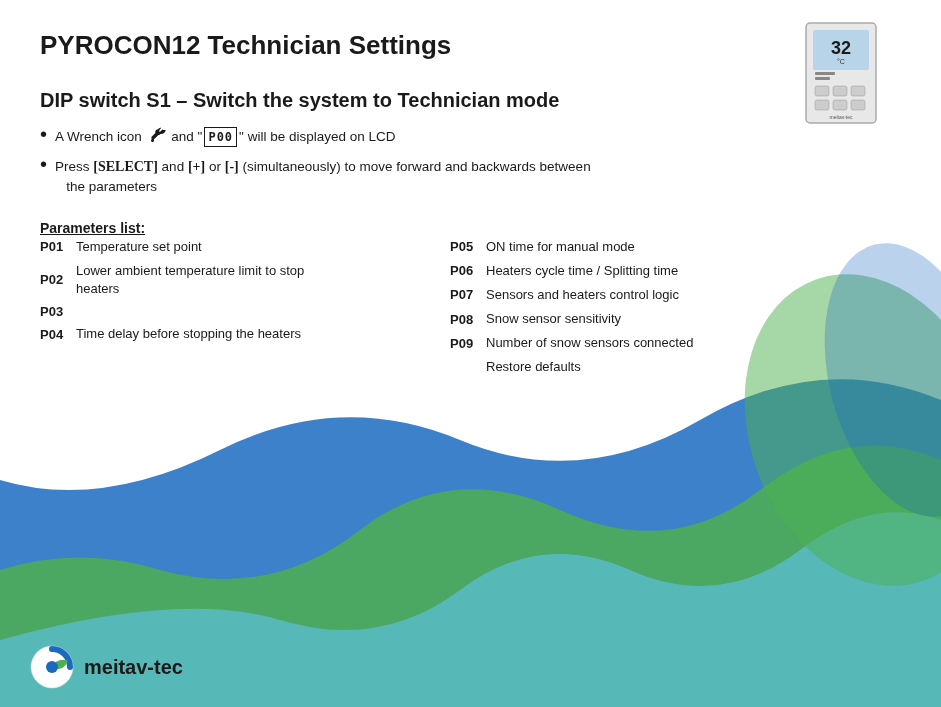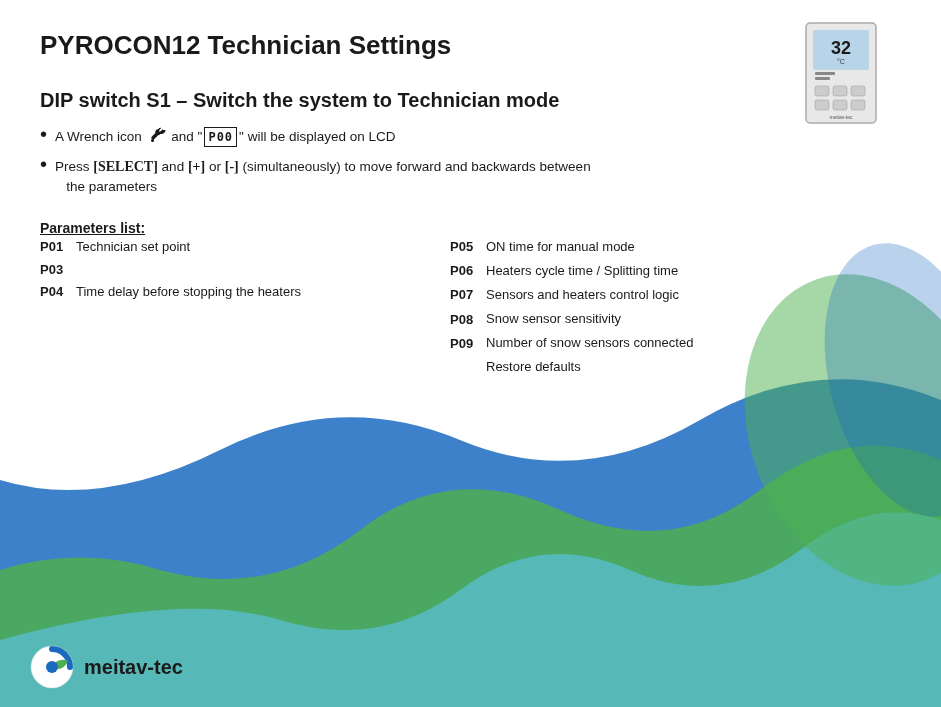--- a/index.html
+++ b/index.html
@@ -246,21 +246,25 @@
     </span>
   </div>
 
   <div class="params-title">Parameters list:</div>
 
   <div class="params-grid">
 
     <div>
       <div class="param-row">
         <span class="param-code">P01</span>
-        <span class="param-desc">Technician set point</span>
+        <span class="param-desc">Temperature set point</span>
+      </div>
+      <div class="param-row">
+        <span class="param-code">P02</span>
+        <span class="param-desc">Lower ambient temperature limit to stop<br>heaters</span>
       </div>
       <div class="param-row">
         <span class="param-code">P03</span>
       </div>
       <div class="param-row">
         <span class="param-code">P04</span>
         <span class="param-desc">Time delay before stopping the heaters</span>
       </div>
     </div>
 

